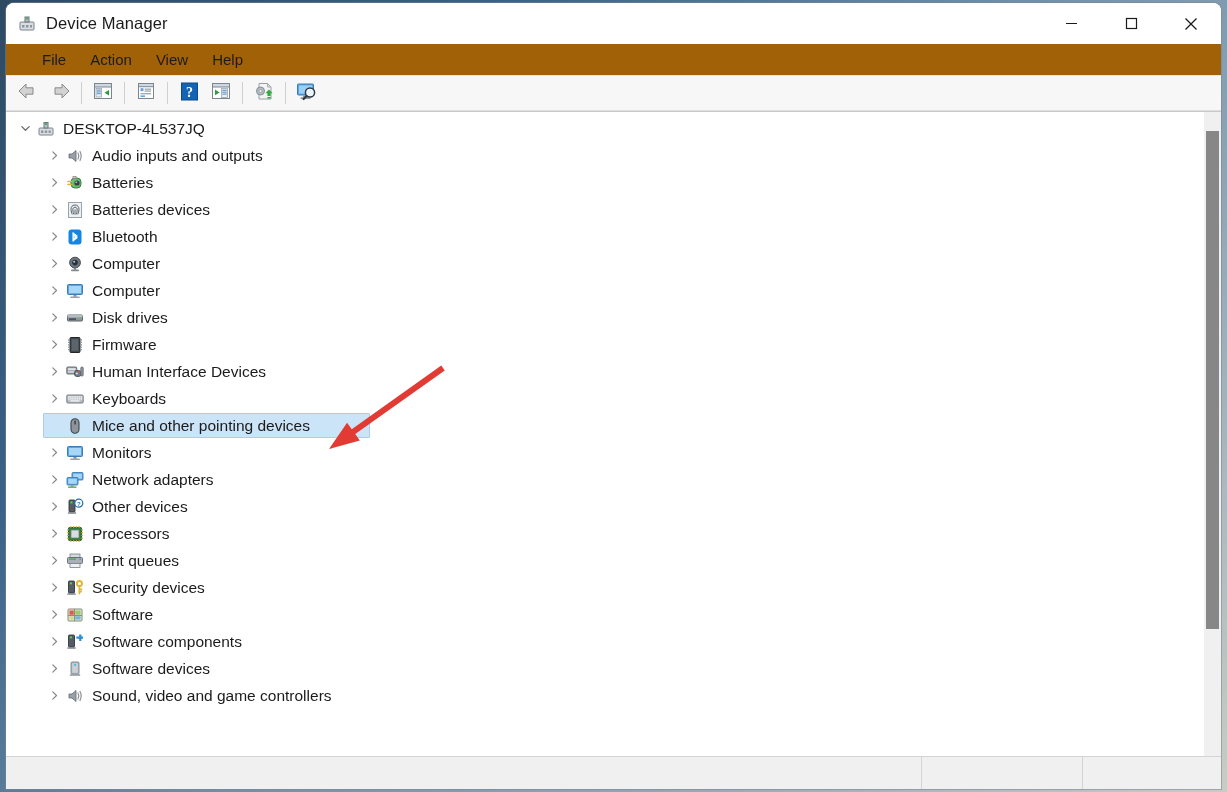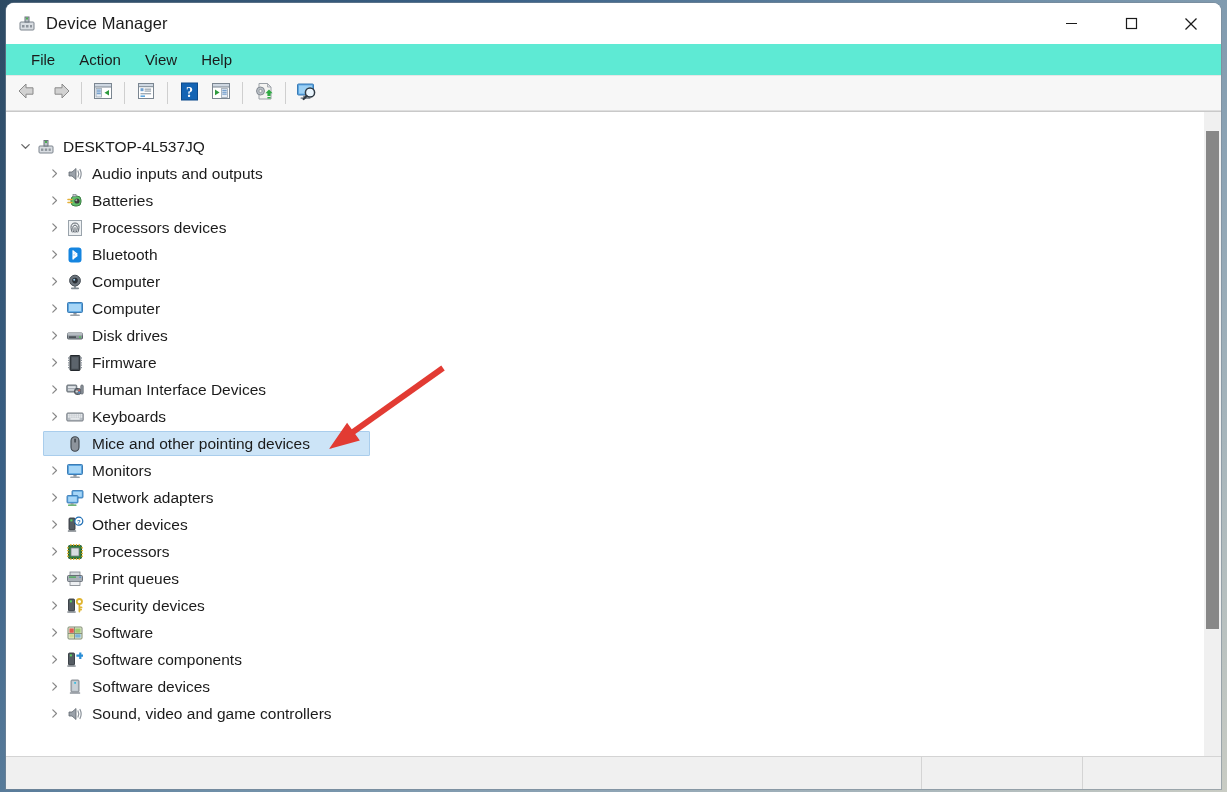--- a/index.html
+++ b/index.html
@@ -71,24 +71,24 @@
     justify-content: center;
     background: transparent;
     border: none;
     cursor: default;
   }
   .capbtn svg { display: block; }
 
   
   #menubar {
     height: 31px;
-    background: #5eead4;
+    background: #a16207;
     display: flex;
     align-items: center;
-    padding-left: 13px;
+    padding-left: 24px;
     flex: 0 0 auto;
     border-bottom: 1px solid #e6e6e6;
   }
   .menu-item {
     font-size: 15px;
     color: #1b1b1b;
     padding: 3px 12px 4px 12px;
     white-space: nowrap;
     cursor: default;
   }
@@ -128,21 +128,21 @@
     background: #ffffff;
     border-top: 1px solid #c9c9c9;
     overflow: hidden;
     position: relative;
   }
   #treepane {
     flex: 1 1 auto;
     position: relative;
     overflow: hidden;
     background: #ffffff;
-    padding-top: 21px;
+    padding-top: 3px;
   }
 
   .trow {
     height: 27px;
     display: flex;
     align-items: center;
     white-space: nowrap;
     cursor: default;
     position: relative;
   }
@@ -439,21 +439,21 @@
           <span class="tico">
             <svg width="18" height="18" viewBox="0 0 18 18">
               <rect x="2.5" y="1.5" width="13" height="15" fill="#eef1f3" stroke="#9aa3ab" stroke-width="1"></rect>
               <path d="M9 4 C6.2 4 5 6 5 8.3 C5 10.4 5.6 12 6.3 13.4" fill="none" stroke="#5c646c" stroke-width="1"></path>
               <path d="M9 4 C11.8 4 13 6 13 8.3 C13 10.4 12.4 12 11.7 13.4" fill="none" stroke="#5c646c" stroke-width="1"></path>
               <path d="M9 6.2 C7.4 6.2 6.8 7.5 6.8 8.8 C6.8 10.6 7.3 12 7.9 13.4" fill="none" stroke="#5c646c" stroke-width="1"></path>
               <path d="M9 6.2 C10.6 6.2 11.2 7.5 11.2 8.8 C11.2 10.6 10.7 12 10.1 13.4" fill="none" stroke="#5c646c" stroke-width="1"></path>
               <path d="M9 8.3 L9 13.5" fill="none" stroke="#5c646c" stroke-width="1"></path>
             </svg>
           </span>
-          <span class="tlabel">Processors devices</span>
+          <span class="tlabel">Batteries devices</span>
         </div>
 
         <div class="trow child">
           <span class="twist">
             <svg width="11" height="11" viewBox="0 0 11 11">
                 <path d="M3.8 1.8 L7.5 5.5 L3.8 9.2" fill="none" stroke="#888" stroke-width="1.2" stroke-linecap="round" stroke-linejoin="round"></path>
               </svg>
           </span>
           <span class="tico">
             <svg width="18" height="18" viewBox="0 0 18 18">

